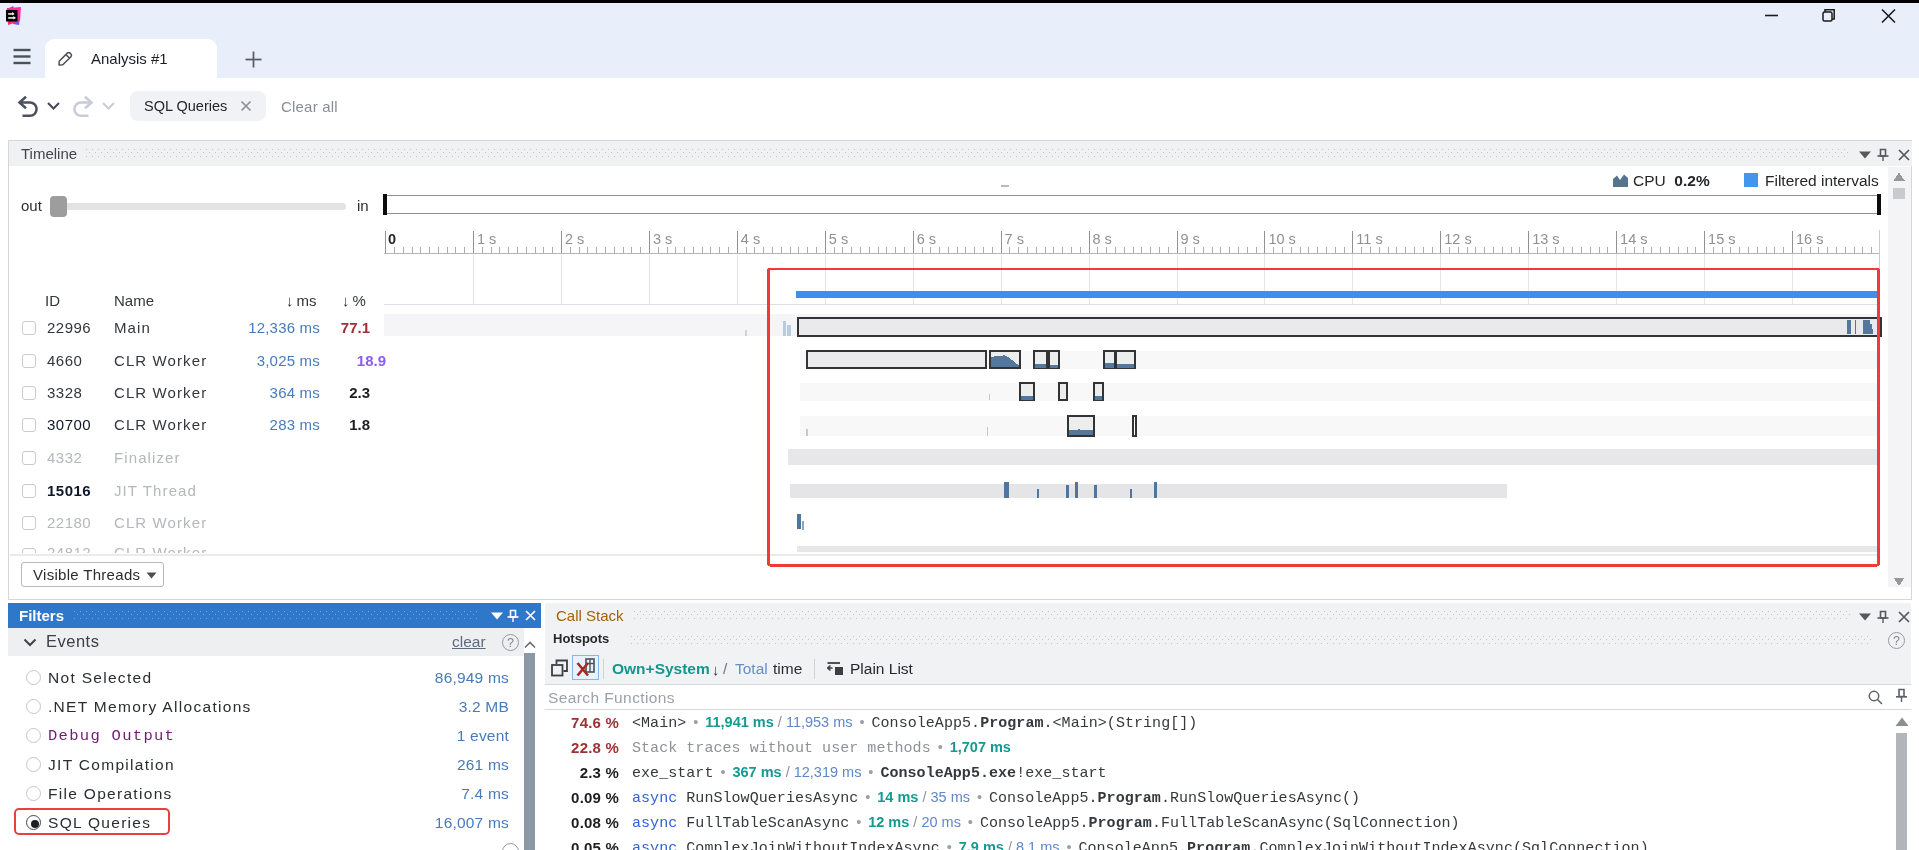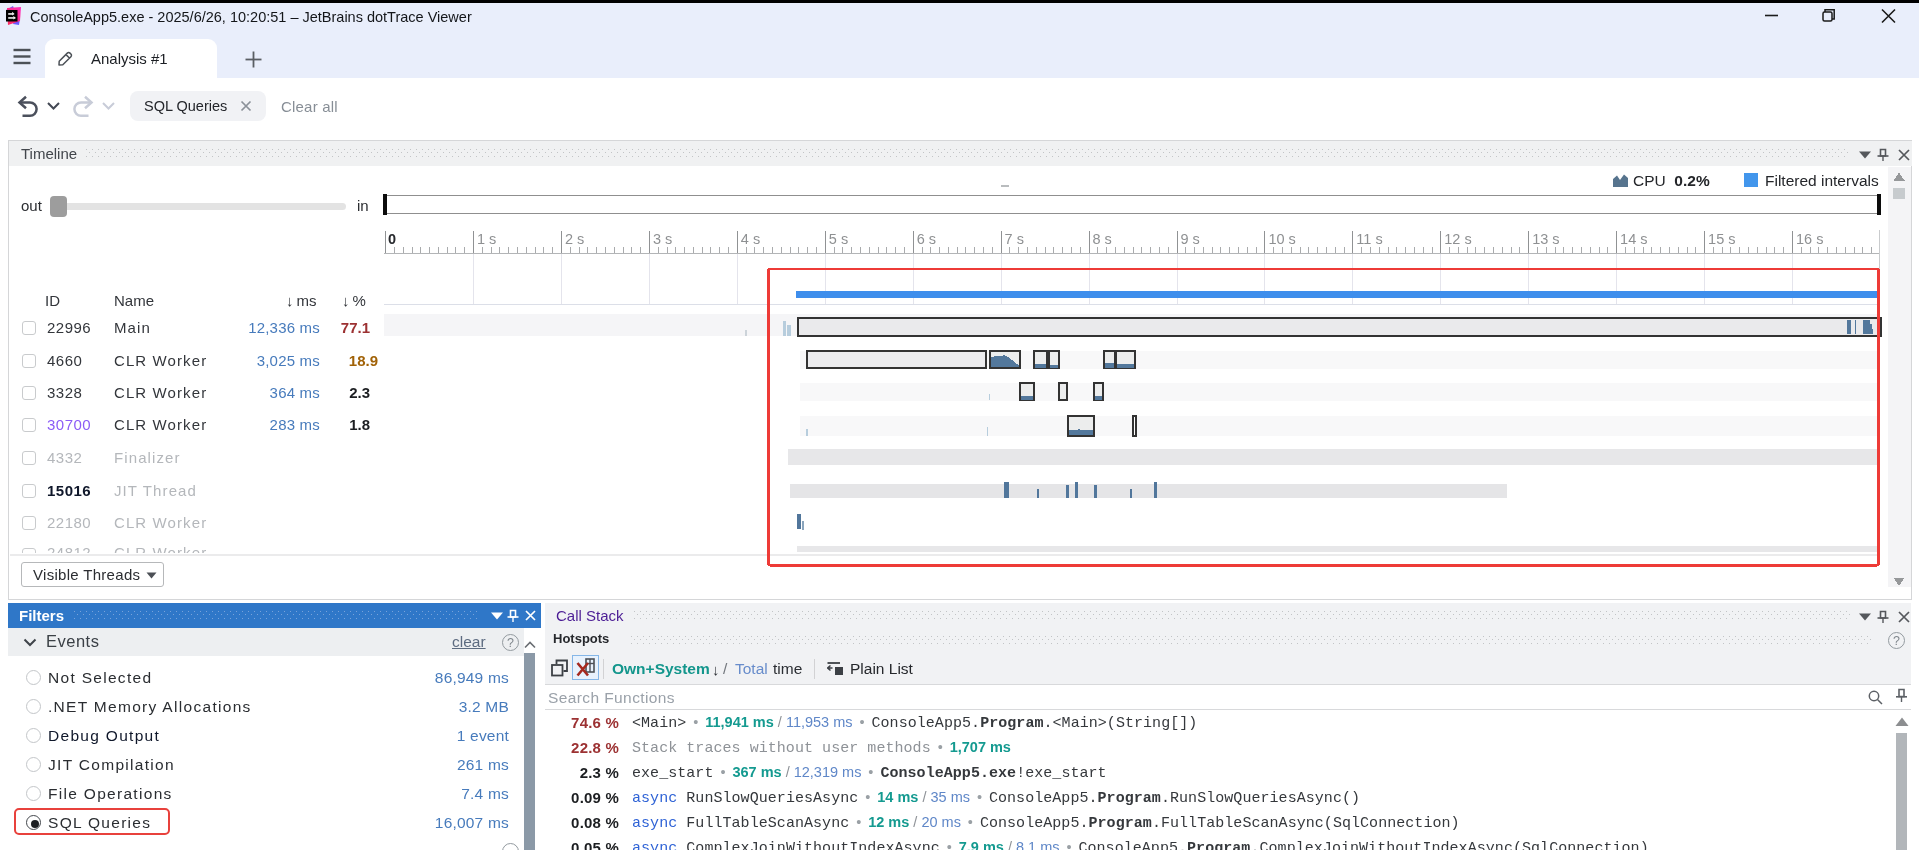--- a/index.html
+++ b/index.html
@@ -25,21 +25,20 @@
       </defs>
   <polygon points="2,6 9,2 12,10 4,13" fill="#6b57ff"></polygon>
   <polygon points="10,16 16,14 15,21 9,20" fill="#6b57ff"></polygon>
   <polygon points="4,21 3,4 17,3 16,17" fill="url(#dtg)"></polygon>
   <rect x="2" y="6" width="11.5" height="11.5" fill="#000"></rect>
   <rect x="4.2" y="9.2" width="4.3" height="1.5" fill="#fff"></rect>
   <polygon points="8.2,7.8 10.6,9.9 8.2,11.6" fill="#fff"></polygon>
   <rect x="4.2" y="13.2" width="5.6" height="1.5" fill="#fff"></rect>
   <polygon points="9.4,11.9 12.0,13.9 9.4,15.6" fill="#fff"></polygon>
 </svg>
-<div class="ab txt" style="left:30px;top:9px;font-size:14.5px;color:#14161a;">ConsoleApp5.exe - 2025/6/26, 10:20:51 – JetBrains dotTrace Viewer</div>
 
 <svg class="ab" style="left:1764px;top:8px;" width="150" height="16" viewBox="0 0 150 16">
   <line x1="1" y1="7.5" x2="14" y2="7.5" stroke="#1b1b1b" stroke-width="1.6"></line>
   <rect x="59" y="4" width="9" height="9" rx="1.5" fill="none" stroke="#1b1b1b" stroke-width="1.5"></rect>
   <path d="M61 4 v-2.2 h9.2 v9.2 H68" fill="none" stroke="#1b1b1b" stroke-width="1.5"></path>
   <path d="M118 1.5 L131 14.5 M131 1.5 L118 14.5" stroke="#1b1b1b" stroke-width="1.6"></path>
 </svg>
 
 <svg class="ab" style="left:13px;top:48px;" width="18" height="17" viewBox="0 0 18 17">
   <line x1="0.5" y1="2" x2="17.5" y2="2" stroke="#4c5157" stroke-width="2.4"></line>
@@ -107,28 +106,28 @@
 <div class="ab txt" style="left:342px;top:292px;font-size:15px;color:#33363b;">↓ %</div>
 <div class="ab" style="left:22px;top:321px;width:14px;height:14px;border:1.5px solid #c9cbcd;border-radius:3px;background:#fff;"></div>
 <div class="ab txt" style="left:47px;top:319px;font-size:15px;letter-spacing:0.5px;color:#33363b;">22996</div>
 <div class="ab txt" style="left:114px;top:319px;font-size:15px;letter-spacing:1.1px;color:#33363b;">Main</div>
 <div class="ab txt" style="left:200px;top:319px;width:120px;text-align:right;font-size:15px;letter-spacing:0.2px;color:#477bbc;">12,336 ms</div>
 <div class="ab txt" style="left:300px;top:319px;width:70px;text-align:right;font-size:15px;font-weight:bold;color:#9c3132;">77.1</div>
 <div class="ab" style="left:22px;top:354px;width:14px;height:14px;border:1.5px solid #c9cbcd;border-radius:3px;background:#fff;"></div>
 <div class="ab txt" style="left:47px;top:352px;font-size:15px;letter-spacing:0.5px;color:#33363b;">4660</div>
 <div class="ab txt" style="left:114px;top:352px;font-size:15px;letter-spacing:1.1px;color:#33363b;">CLR Worker</div>
 <div class="ab txt" style="left:200px;top:352px;width:120px;text-align:right;font-size:15px;letter-spacing:0.2px;color:#477bbc;">3,025 ms</div>
-<div class="ab txt" style="left:308px;top:352px;width:70px;text-align:right;font-size:15px;font-weight:bold;color:#a16207;">18.9</div>
+<div class="ab txt" style="left:316px;top:352px;width:70px;text-align:right;font-size:15px;font-weight:bold;color:#8b5cf6;">18.9</div>
 <div class="ab" style="left:22px;top:386px;width:14px;height:14px;border:1.5px solid #c9cbcd;border-radius:3px;background:#fff;"></div>
 <div class="ab txt" style="left:47px;top:384px;font-size:15px;letter-spacing:0.5px;color:#33363b;">3328</div>
 <div class="ab txt" style="left:114px;top:384px;font-size:15px;letter-spacing:1.1px;color:#33363b;">CLR Worker</div>
 <div class="ab txt" style="left:200px;top:384px;width:120px;text-align:right;font-size:15px;letter-spacing:0.2px;color:#477bbc;">364 ms</div>
 <div class="ab txt" style="left:300px;top:384px;width:70px;text-align:right;font-size:15px;font-weight:bold;color:#1c1e21;">2.3</div>
 <div class="ab" style="left:22px;top:418px;width:14px;height:14px;border:1.5px solid #c9cbcd;border-radius:3px;background:#fff;"></div>
-<div class="ab txt" style="left:47px;top:416px;font-size:15px;letter-spacing:0.5px;color:#8b5cf6;">30700</div>
+<div class="ab txt" style="left:47px;top:416px;font-size:15px;letter-spacing:0.5px;color:#0f172a;">30700</div>
 <div class="ab txt" style="left:114px;top:416px;font-size:15px;letter-spacing:1.1px;color:#33363b;">CLR Worker</div>
 <div class="ab txt" style="left:200px;top:416px;width:120px;text-align:right;font-size:15px;letter-spacing:0.2px;color:#477bbc;">283 ms</div>
 <div class="ab txt" style="left:300px;top:416px;width:70px;text-align:right;font-size:15px;font-weight:bold;color:#1c1e21;">1.8</div>
 <div class="ab" style="left:22px;top:451px;width:14px;height:14px;border:1.5px solid #c9cbcd;border-radius:3px;background:#fff;"></div>
 <div class="ab txt" style="left:47px;top:449px;font-size:15px;letter-spacing:0.5px;color:#b4b7bb;">4332</div>
 <div class="ab txt" style="left:114px;top:449px;font-size:15px;letter-spacing:1.1px;color:#b4b7bb;">Finalizer</div>
 <div class="ab" style="left:22px;top:484px;width:14px;height:14px;border:1.5px solid #c9cbcd;border-radius:3px;background:#fff;"></div>
 <div class="ab txt" style="left:47px;top:482px;font-size:15px;letter-spacing:0.5px;color:#0f172a;font-weight:bold;">15016</div>
 <div class="ab txt" style="left:114px;top:482px;font-size:15px;letter-spacing:1.1px;color:#b4b7bb;">JIT Thread</div>
 <div class="ab" style="left:22px;top:516px;width:14px;height:14px;border:1.5px solid #c9cbcd;border-radius:3px;background:#fff;"></div>
@@ -281,40 +280,40 @@
       <path d="M1 6.5 L6 1.5 L11 6.5" fill="none" stroke="#6a6e73" stroke-width="1.6"></path>
     </svg>
 <div class="ab" style="left:524px;top:653px;width:11px;height:197px;background:#8b99a7;"></div>
 <div class="ab" style="left:26px;top:670px;width:15px;height:15px;border:1.5px solid #c3c6c9;border-radius:50%;background:#fff;"></div>
 <div class="ab txt" style="left:48px;top:669px;font-size:15.5px;letter-spacing:1.3px;color:#2a2d31;">Not Selected</div>
 <div class="ab txt" style="left:389px;top:669px;width:120px;text-align:right;font-size:15.5px;letter-spacing:0.2px;color:#477bbc;">86,949 ms</div>
 <div class="ab" style="left:26px;top:699px;width:15px;height:15px;border:1.5px solid #c3c6c9;border-radius:50%;background:#fff;"></div>
 <div class="ab txt" style="left:48px;top:698px;font-size:15.5px;letter-spacing:1.3px;color:#2a2d31;">.NET Memory Allocations</div>
 <div class="ab txt" style="left:389px;top:698px;width:120px;text-align:right;font-size:15.5px;letter-spacing:0.2px;color:#477bbc;">3.2 MB</div>
 <div class="ab" style="left:26px;top:728px;width:15px;height:15px;border:1.5px solid #c3c6c9;border-radius:50%;background:#fff;"></div>
-<div class="ab txt" style="left:48px;top:727px;font-size:15.5px;letter-spacing:1.3px;color:#0f172a;">Debug Output</div>
+<div class="ab txt" style="left:48px;top:727px;font-size:15.5px;letter-spacing:1.3px;color:#701a75;font-family:Liberation Mono, monospace;">Debug Output</div>
 <div class="ab txt" style="left:389px;top:727px;width:120px;text-align:right;font-size:15.5px;letter-spacing:0.2px;color:#477bbc;">1 event</div>
 <div class="ab" style="left:26px;top:757px;width:15px;height:15px;border:1.5px solid #c3c6c9;border-radius:50%;background:#fff;"></div>
 <div class="ab txt" style="left:48px;top:756px;font-size:15.5px;letter-spacing:1.3px;color:#2a2d31;">JIT Compilation</div>
 <div class="ab txt" style="left:389px;top:756px;width:120px;text-align:right;font-size:15.5px;letter-spacing:0.2px;color:#477bbc;">261 ms</div>
 <div class="ab" style="left:26px;top:786px;width:15px;height:15px;border:1.5px solid #c3c6c9;border-radius:50%;background:#fff;"></div>
 <div class="ab txt" style="left:48px;top:785px;font-size:15.5px;letter-spacing:1.3px;color:#2a2d31;">File Operations</div>
 <div class="ab txt" style="left:389px;top:785px;width:120px;text-align:right;font-size:15.5px;letter-spacing:0.2px;color:#477bbc;">7.4 ms</div>
 <div class="ab" style="left:26px;top:815px;width:15px;height:15px;border:1.5px solid #43474c;border-radius:50%;background:#fff;"></div>
 <div class="ab" style="left:30.5px;top:820px;width:8px;height:8px;border-radius:50%;background:#1d1f22;"></div>
 <div class="ab" style="left:14px;top:808px;width:156px;height:27px;border:2.5px solid #e8413c;border-radius:5px;"></div>
 <div class="ab txt" style="left:48px;top:814px;font-size:15.5px;letter-spacing:1.3px;color:#2a2d31;">SQL Queries</div>
 <div class="ab txt" style="left:389px;top:814px;width:120px;text-align:right;font-size:15.5px;letter-spacing:0.2px;color:#477bbc;">16,007 ms</div>
 <div class="ab" style="left:8px;top:842px;width:516px;height:8px;overflow:hidden;">
       <div class="ab" style="left:494px;top:1px;width:17px;height:17px;border:1.5px solid #939a9f;border-radius:50%;"></div>
     </div>
 
 <div class="ab" style="left:545px;top:603px;width:1366px;height:247px;background:#fff;"></div>
 <div class="ab" style="left:545px;top:603px;width:1366px;height:81px;background:#f1f2f4;"></div>
-<div class="ab txt" style="left:556px;top:607px;font-size:15px;color:#4c1d95;">Call Stack</div>
+<div class="ab txt" style="left:556px;top:607px;font-size:15px;color:#a16207;">Call Stack</div>
 <div class="ab gripg" style="left:634px;top:611px;width:1216px;height:8.5px;"></div>
 <svg class="ab" style="left:1858px;top:610px;" width="52" height="14" viewBox="0 0 52 14">
   <polygon points="1,3.5 13,3.5 7,10.5" fill="#55585c"></polygon>
   <g stroke="#55585c" fill="none">
         <path d="M22.5 1.5 h5 v6.5 h-5 z" stroke-width="1.6"></path>
         <line x1="19.5" y1="8" x2="30.5" y2="8" stroke-width="1.6"></line>
         <line x1="25" y1="8" x2="25" y2="13" stroke-width="1.4"></line>
       </g>
   <path d="M41 2 L51 12 M51 2 L41 12" stroke="#55585c" stroke-width="1.7"></path>
 </svg>

